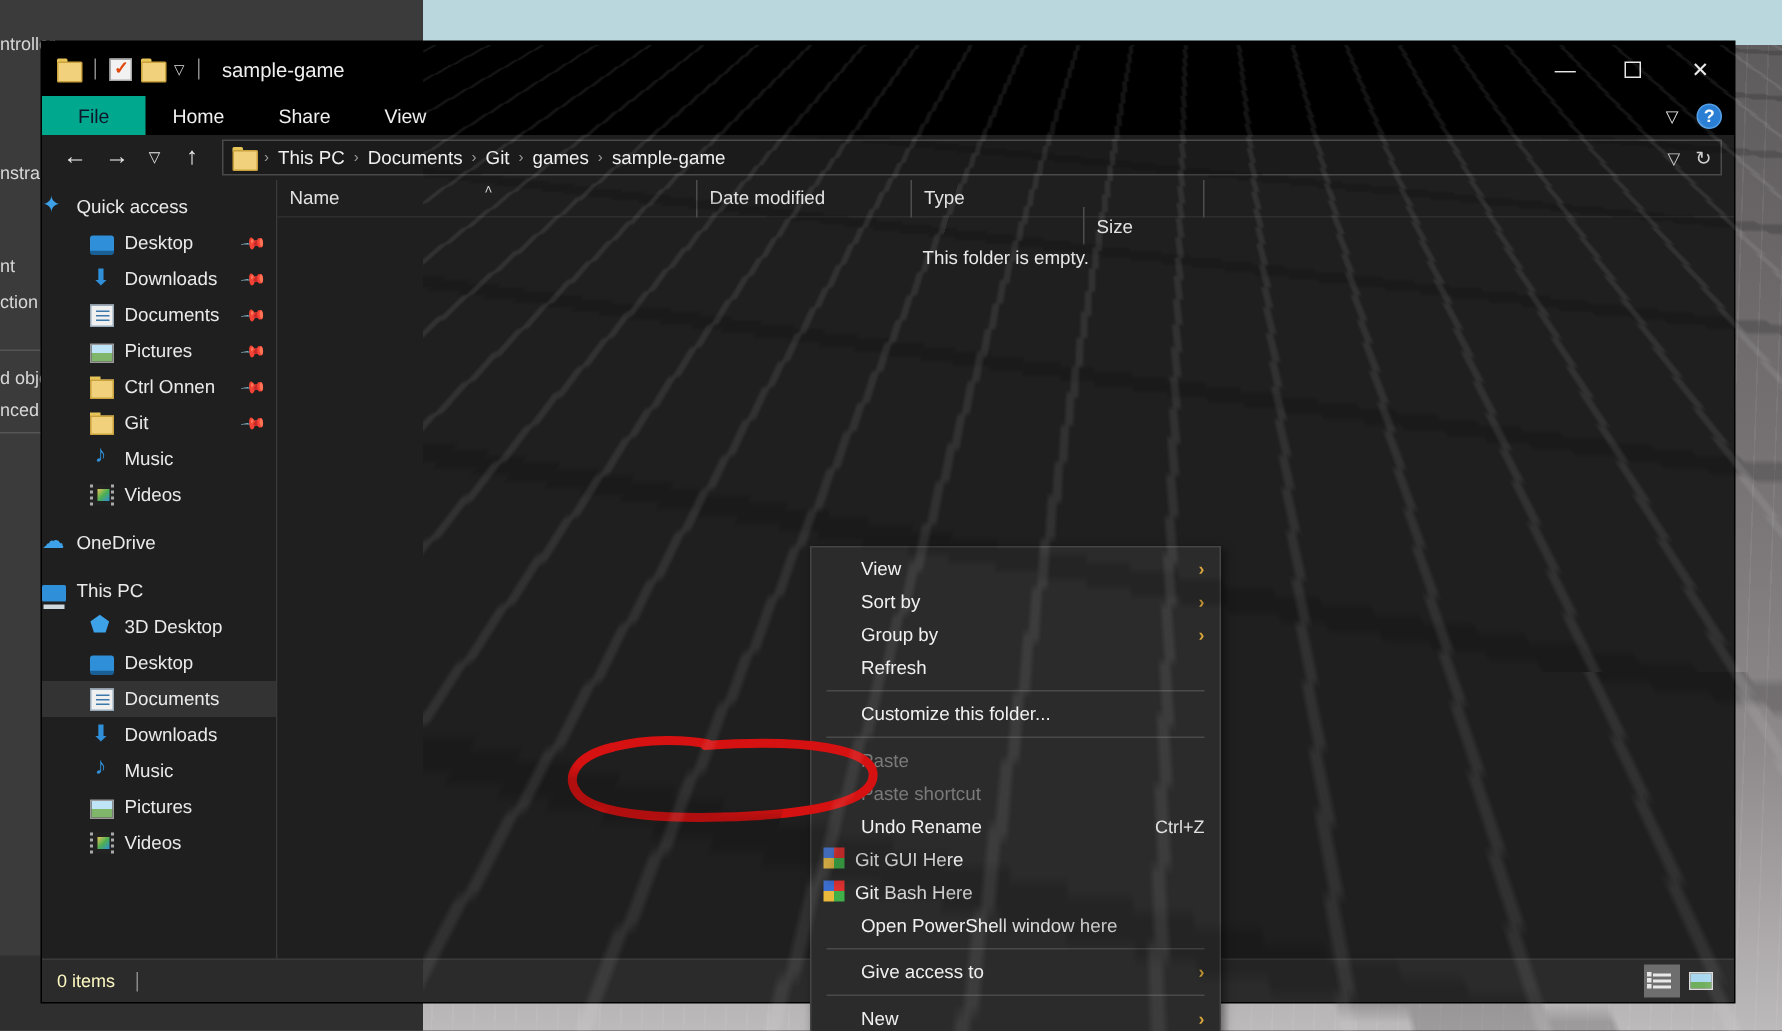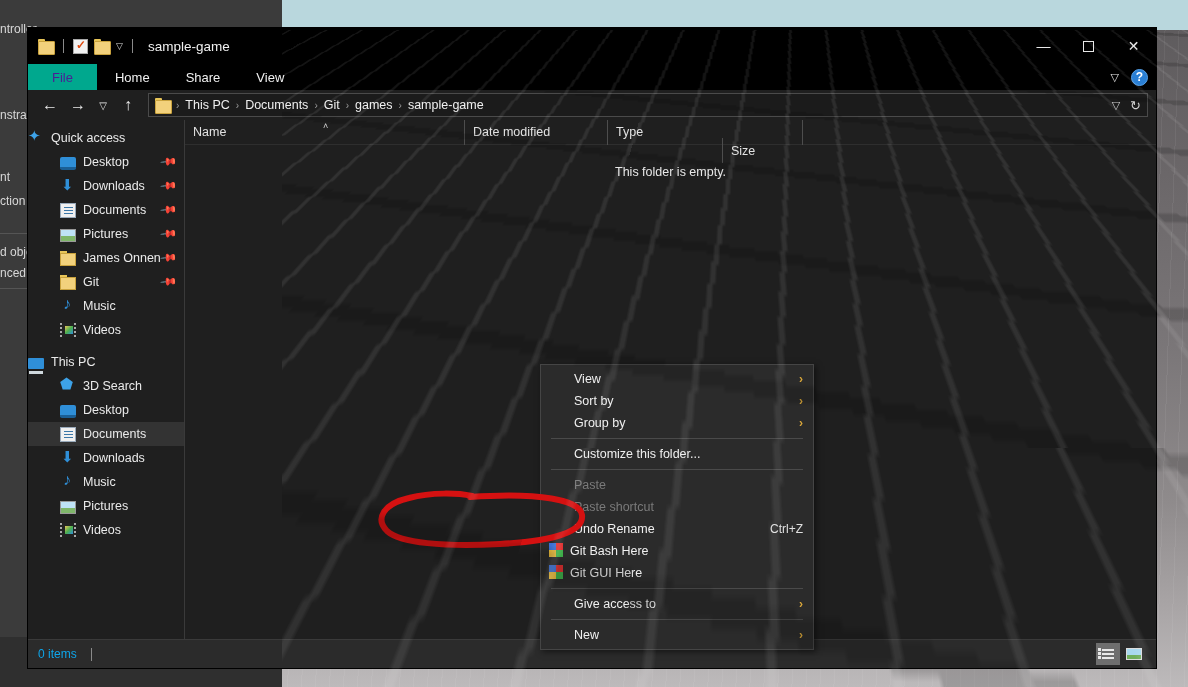--- a/index.html
+++ b/index.html
@@ -87,21 +87,21 @@
     width: 45px; height: 36px; display: flex; align-items: center; justify-content: center;
     color: #e8e8e8; font-size: 14px;
   }
 
   .ribbon {
     height: 26px; background: #000; display: flex; align-items: stretch; position: relative;
   }
   .rtab {
     display: flex; align-items: center; padding: 0 18px; font-size: 13px; color: #f0f0f0;
   }
-  .rtab.file { background: #00a88e; color: #4c1d95; padding: 0 24px; }
+  .rtab.file { background: #00a88e; color: #0f172a; padding: 0 24px; }
   .ribbon-right { position: absolute; right: 8px; top: 0; height: 26px; display:flex; align-items:center; gap:12px; }
   .chev-down { color:#e8e8e8; font-size:11px; }
   .help-ico {
     width: 17px; height: 17px; border-radius: 50%; background: #2a7fd4;
     color: #fff; font-size: 12px; font-weight: bold; display:flex; align-items:center; justify-content:center;
     border: 1px solid #55a0e8;
   }
 
   .navbar {
     height: 30px; background: #1f1f1f; display: flex; align-items: center; padding: 0 8px; gap: 0px;
@@ -191,21 +191,21 @@
   .git-ico .q3 { left:0; top:7px; background:#e8b93a; }
   .git-ico .q4 { left:7px; top:7px; background:#3faf4a; }
 
   
   #annotation { position: absolute; left: 0; top: 0; width: 1188px; height: 687px; z-index: 40; pointer-events: none; }
 
   
   .statusbar {
     position: absolute; left:0; bottom:0; width: 1128px; height: 29px; background: #2b2b2b;
     border-top: 1px solid #3a3a3a; display: flex; align-items: center; padding: 0 10px;
-    font-size: 12px; color: #0ea5e9;
+    font-size: 12px; color: #fef9c3;
   }
   .status-sep { width:1px; height:13px; background:#8a8a8a; margin-left: 14px; }
   .viewbtns { margin-left: auto; display: flex; gap: 2px; }
   .viewbtn { width: 24px; height: 22px; display:flex; align-items:center; justify-content:center; }
   .viewbtn.active { background: #6e6e6e; }
   .vb-details { display:flex; flex-direction:column; gap:2px; }
   .vb-details i { display:block; width:12px; height:2px; background:#e8e8e8; position:relative; }
   .vb-details i::before { content:""; position:absolute; left:-4px; top:-1px; width:3px; height:3px; background:#e8e8e8; }
   .vb-large { width:16px; height:12px; background:linear-gradient(#a8d8ef 55%,#6fae5b 55%); border:1px solid #dcdcdc; }
 </style>
@@ -307,45 +307,49 @@
         <span>Documents</span>
         <span class="pin">📌</span>
       </div>
       <div class="nav-item lvl1">
         <span class="nav-ico ic-pic"></span>
         <span>Pictures</span>
         <span class="pin">📌</span>
       </div>
       <div class="nav-item lvl1">
         <span class="nav-ico ic-fold"></span>
-        <span>James Onnen</span>
+        <span>Ctrl Onnen</span>
         <span class="pin">📌</span>
       </div>
       <div class="nav-item lvl1">
         <span class="nav-ico ic-fold"></span>
         <span>Git</span>
         <span class="pin">📌</span>
       </div>
       <div class="nav-item lvl1">
         <span class="nav-ico ic-music"></span>
         <span>Music</span>
       </div>
       <div class="nav-item lvl1">
         <span class="nav-ico ic-video"></span>
         <span>Videos</span>
       </div>
 
+      <div class="nav-item lvl0" style="margin-top:8px;">
+        <span class="nav-ico ic-cloud"></span>
+        <span>OneDrive</span>
+      </div>
 
       <div class="nav-item lvl0" style="margin-top:8px;">
         <span class="nav-ico ic-pc"></span>
         <span>This PC</span>
       </div>
       <div class="nav-item lvl1">
         <span class="nav-ico ic-3d"></span>
-        <span>3D Search</span>
+        <span>3D Desktop</span>
       </div>
       <div class="nav-item lvl1">
         <span class="nav-ico ic-monitor"></span>
         <span>Desktop</span>
       </div>
       <div class="nav-item lvl1 selected">
         <span class="nav-ico ic-doc"></span>
         <span>Documents</span>
       </div>
       <div class="nav-item lvl1">
@@ -392,46 +396,52 @@
           <span class="ctxarrow">›</span>
         </div>
         <div class="ctxitem">
           <span class="ctxlabel">Sort by</span>
           <span class="ctxarrow">›</span>
         </div>
         <div class="ctxitem">
           <span class="ctxlabel">Group by</span>
           <span class="ctxarrow">›</span>
         </div>
+        <div class="ctxitem">
+          <span class="ctxlabel">Refresh</span>
+        </div>
         <div class="ctxsep"></div>
         <div class="ctxitem">
           <span class="ctxlabel">Customize this folder...</span>
         </div>
         <div class="ctxsep"></div>
         <div class="ctxitem disabled">
           <span class="ctxlabel">Paste</span>
         </div>
         <div class="ctxitem disabled">
           <span class="ctxlabel">Paste shortcut</span>
         </div>
         <div class="ctxitem">
           <span class="ctxlabel">Undo Rename</span>
           <span class="ctxaccel">Ctrl+Z</span>
+        </div>
+        <div class="ctxitem hasicon">
+          <span class="ctxicon">
+            <span class="git-ico"><span class="q1"></span><span class="q2"></span><span class="q3"></span><span class="q4"></span></span>
+          </span>
+          <span class="ctxlabel">Git GUI Here</span>
         </div>
         <div class="ctxitem hasicon">
           <span class="ctxicon">
             <span class="git-ico"><span class="q1"></span><span class="q2"></span><span class="q3"></span><span class="q4"></span></span>
           </span>
           <span class="ctxlabel">Git Bash Here</span>
         </div>
-        <div class="ctxitem hasicon">
-          <span class="ctxicon">
-            <span class="git-ico"><span class="q1"></span><span class="q2"></span><span class="q3"></span><span class="q4"></span></span>
-          </span>
-          <span class="ctxlabel">Git GUI Here</span>
+        <div class="ctxitem">
+          <span class="ctxlabel">Open PowerShell window here</span>
         </div>
         <div class="ctxsep"></div>
         <div class="ctxitem">
           <span class="ctxlabel">Give access to</span>
           <span class="ctxarrow">›</span>
         </div>
         <div class="ctxsep"></div>
         <div class="ctxitem">
           <span class="ctxlabel">New</span>
           <span class="ctxarrow">›</span>

